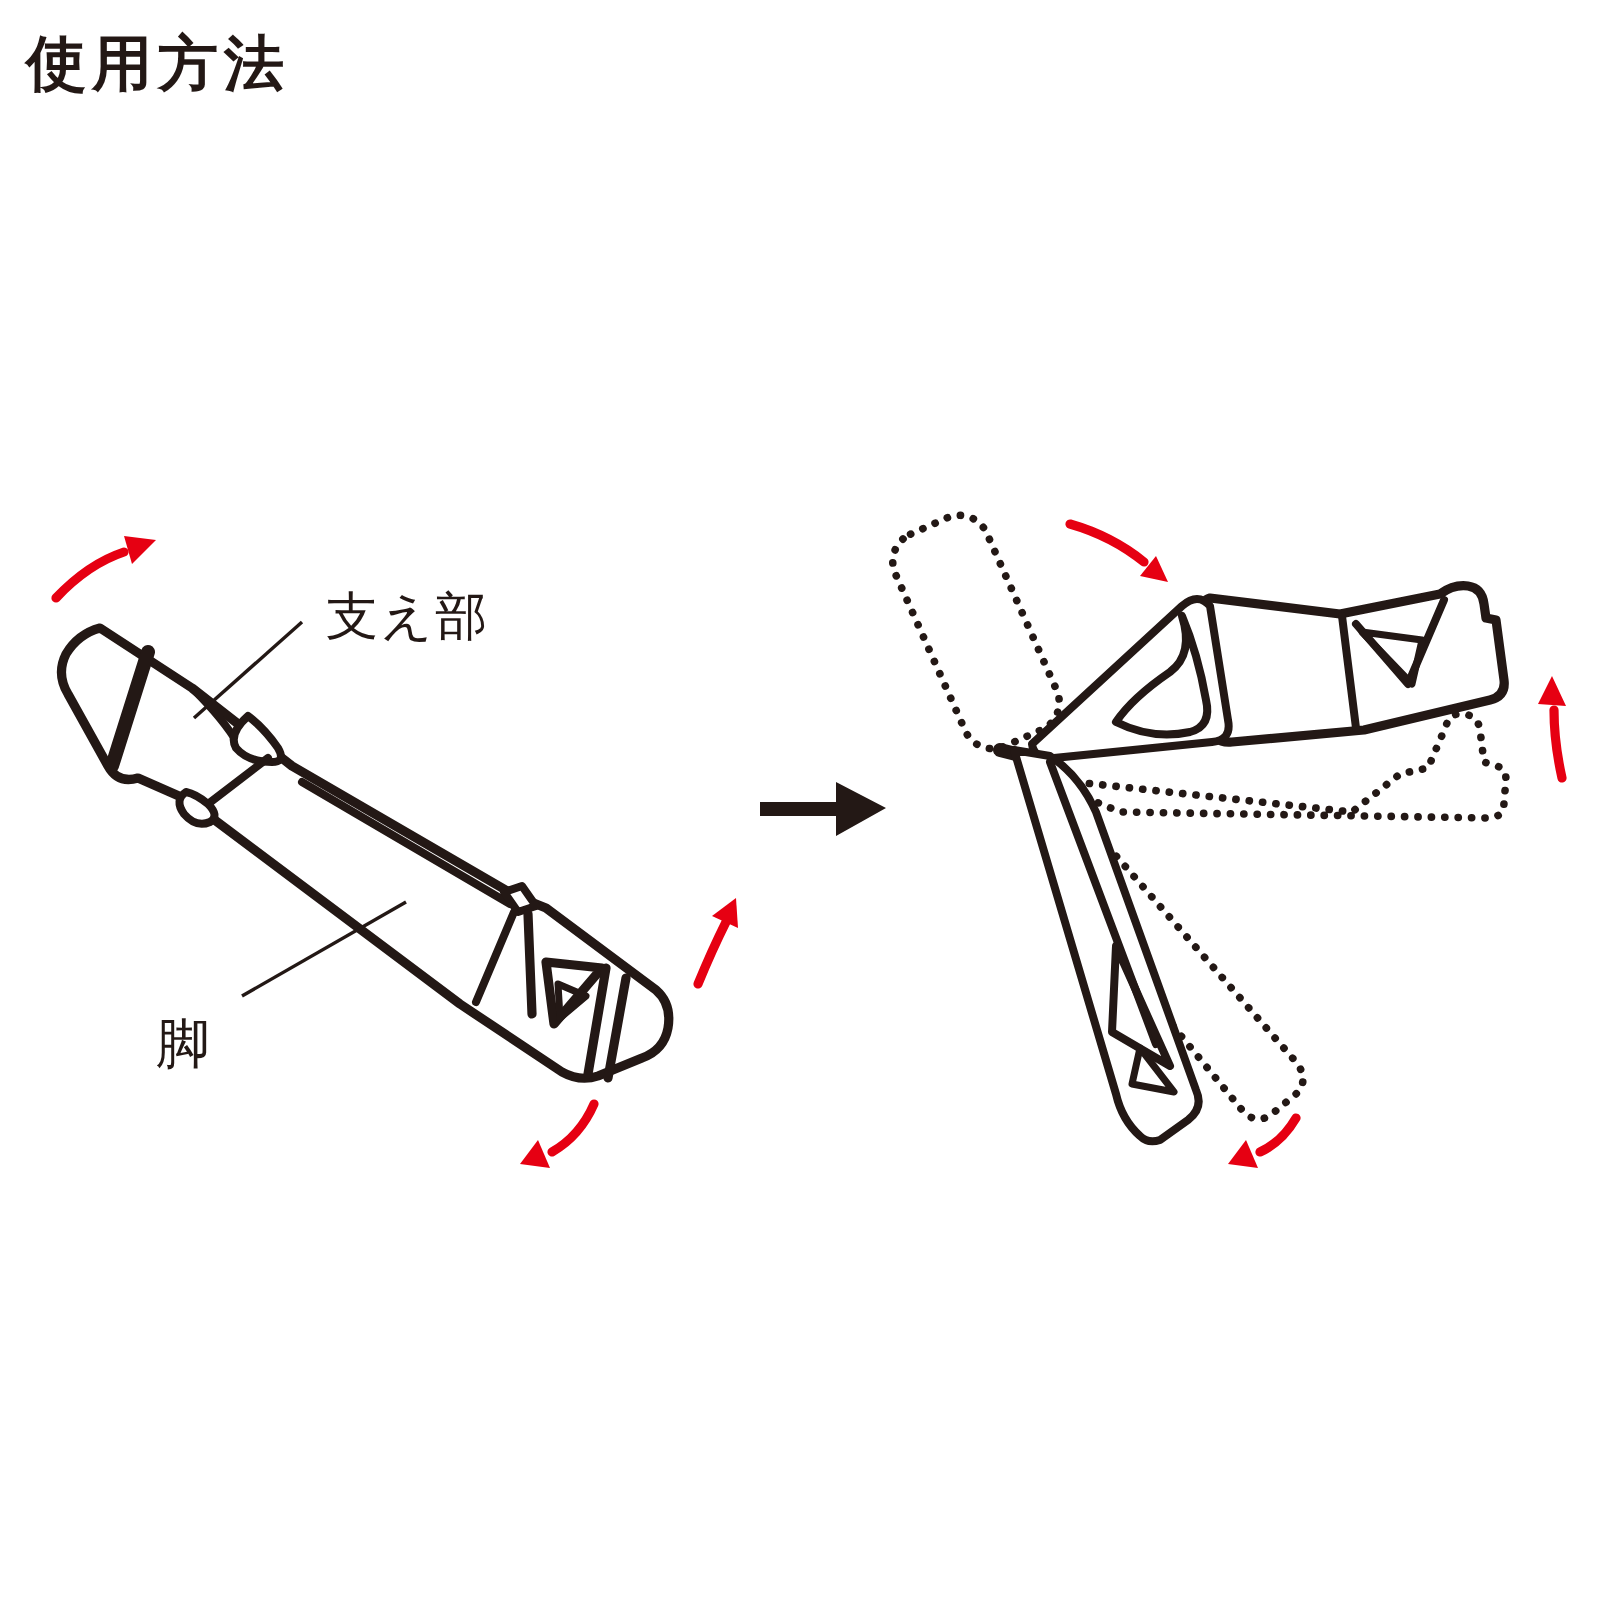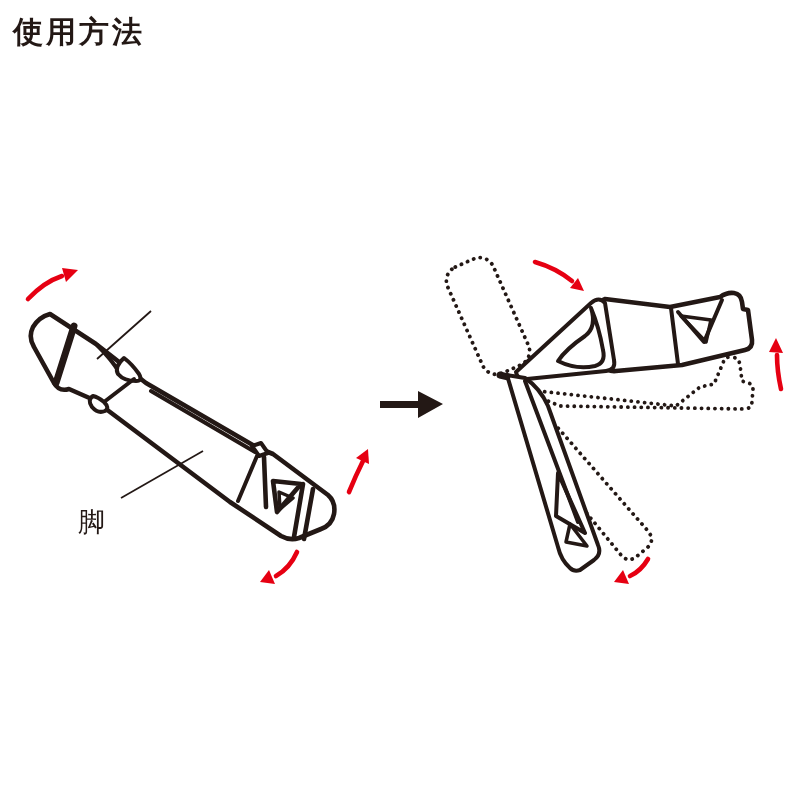--- a/index.html
+++ b/index.html
@@ -113,15 +113,16 @@
         <path class="redln" d="M 781 389 Q 777 371 777 355"></path>
         <polygon class="redfill" points="776,338 769,352 783,353"></polygon>
       </g>
       <g>
         <path class="redln" d="M 648 559 Q 641 571 630 576"></path>
         <polygon class="redfill" points="614,582 623,570 629,584"></polygon>
       </g>
     </g>
   </svg>
 
+  <div class="part-label label-support">支え部</div>
   <div class="part-label label-leg">脚</div>
 
 </div>
 
 </body></html>

